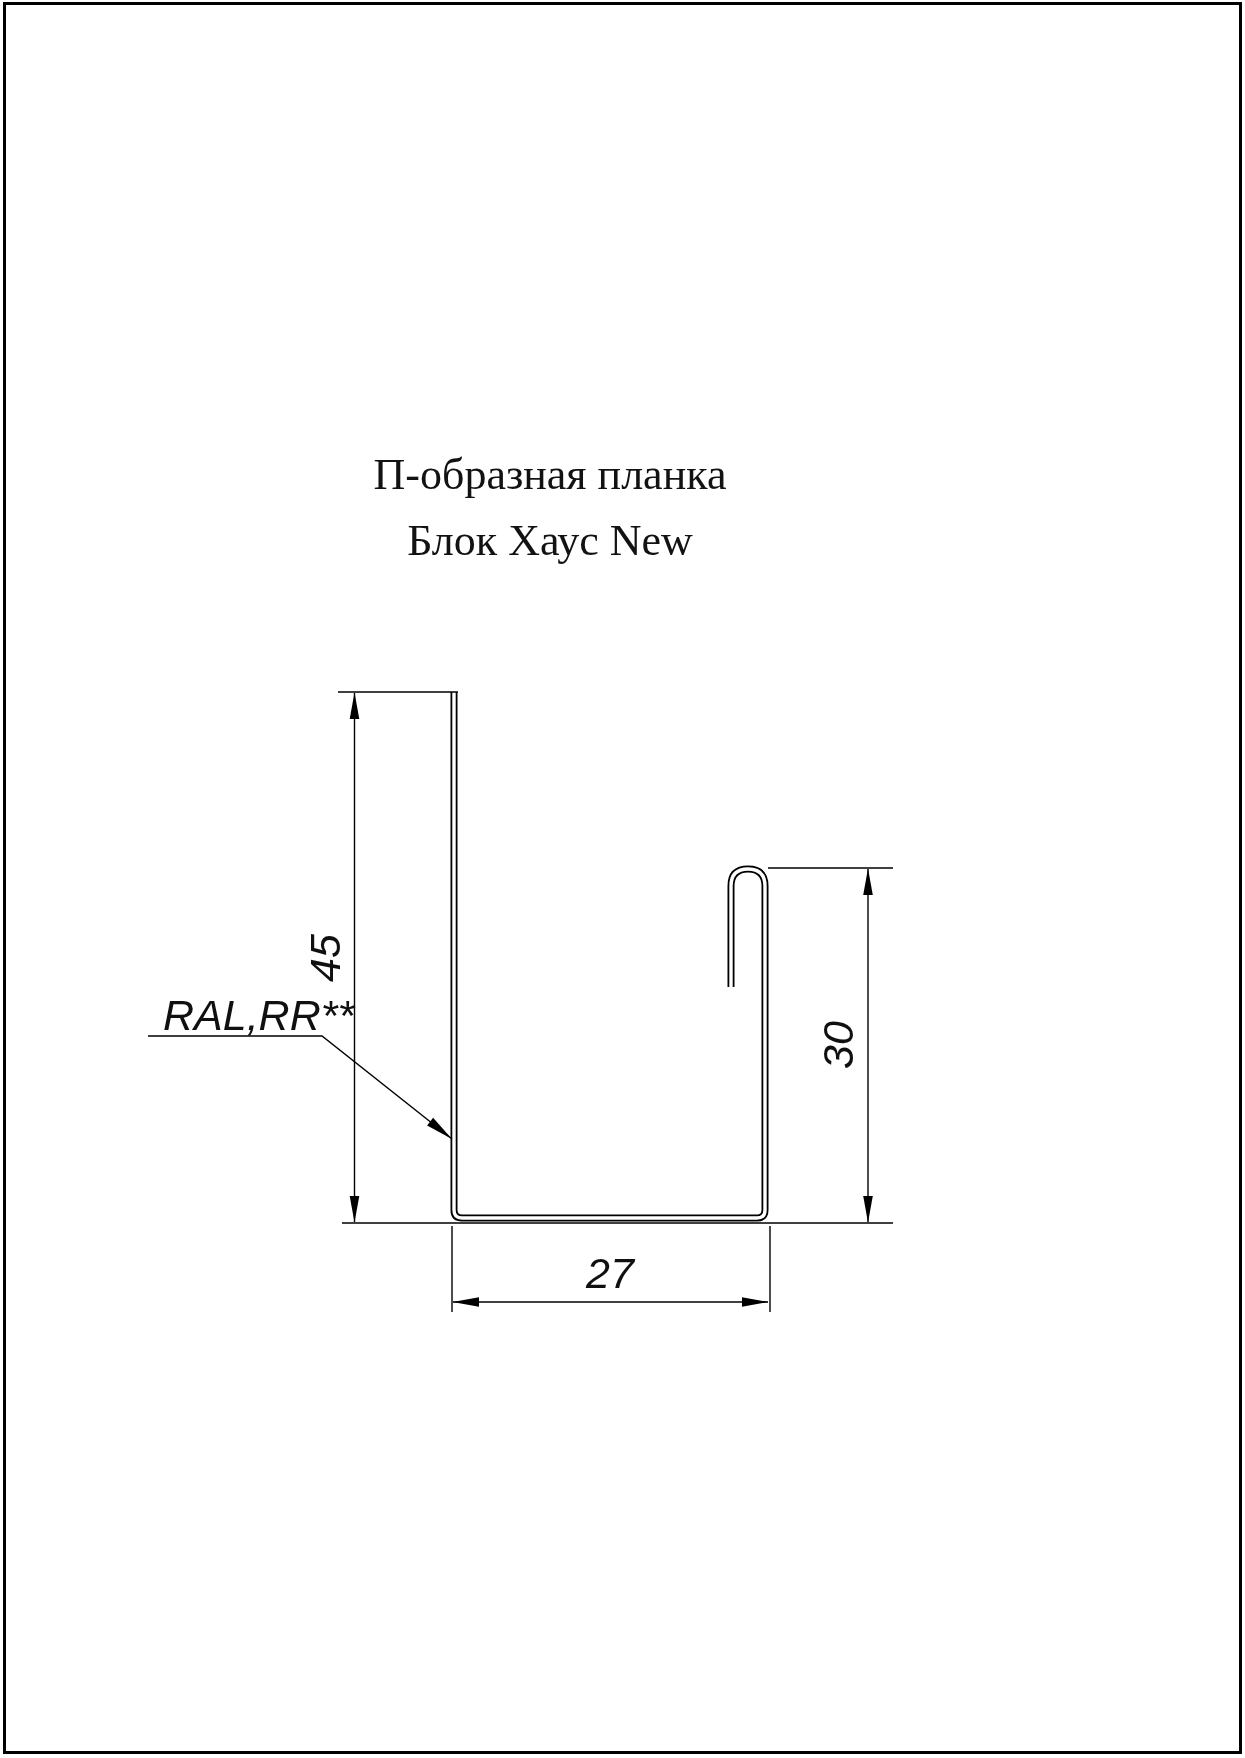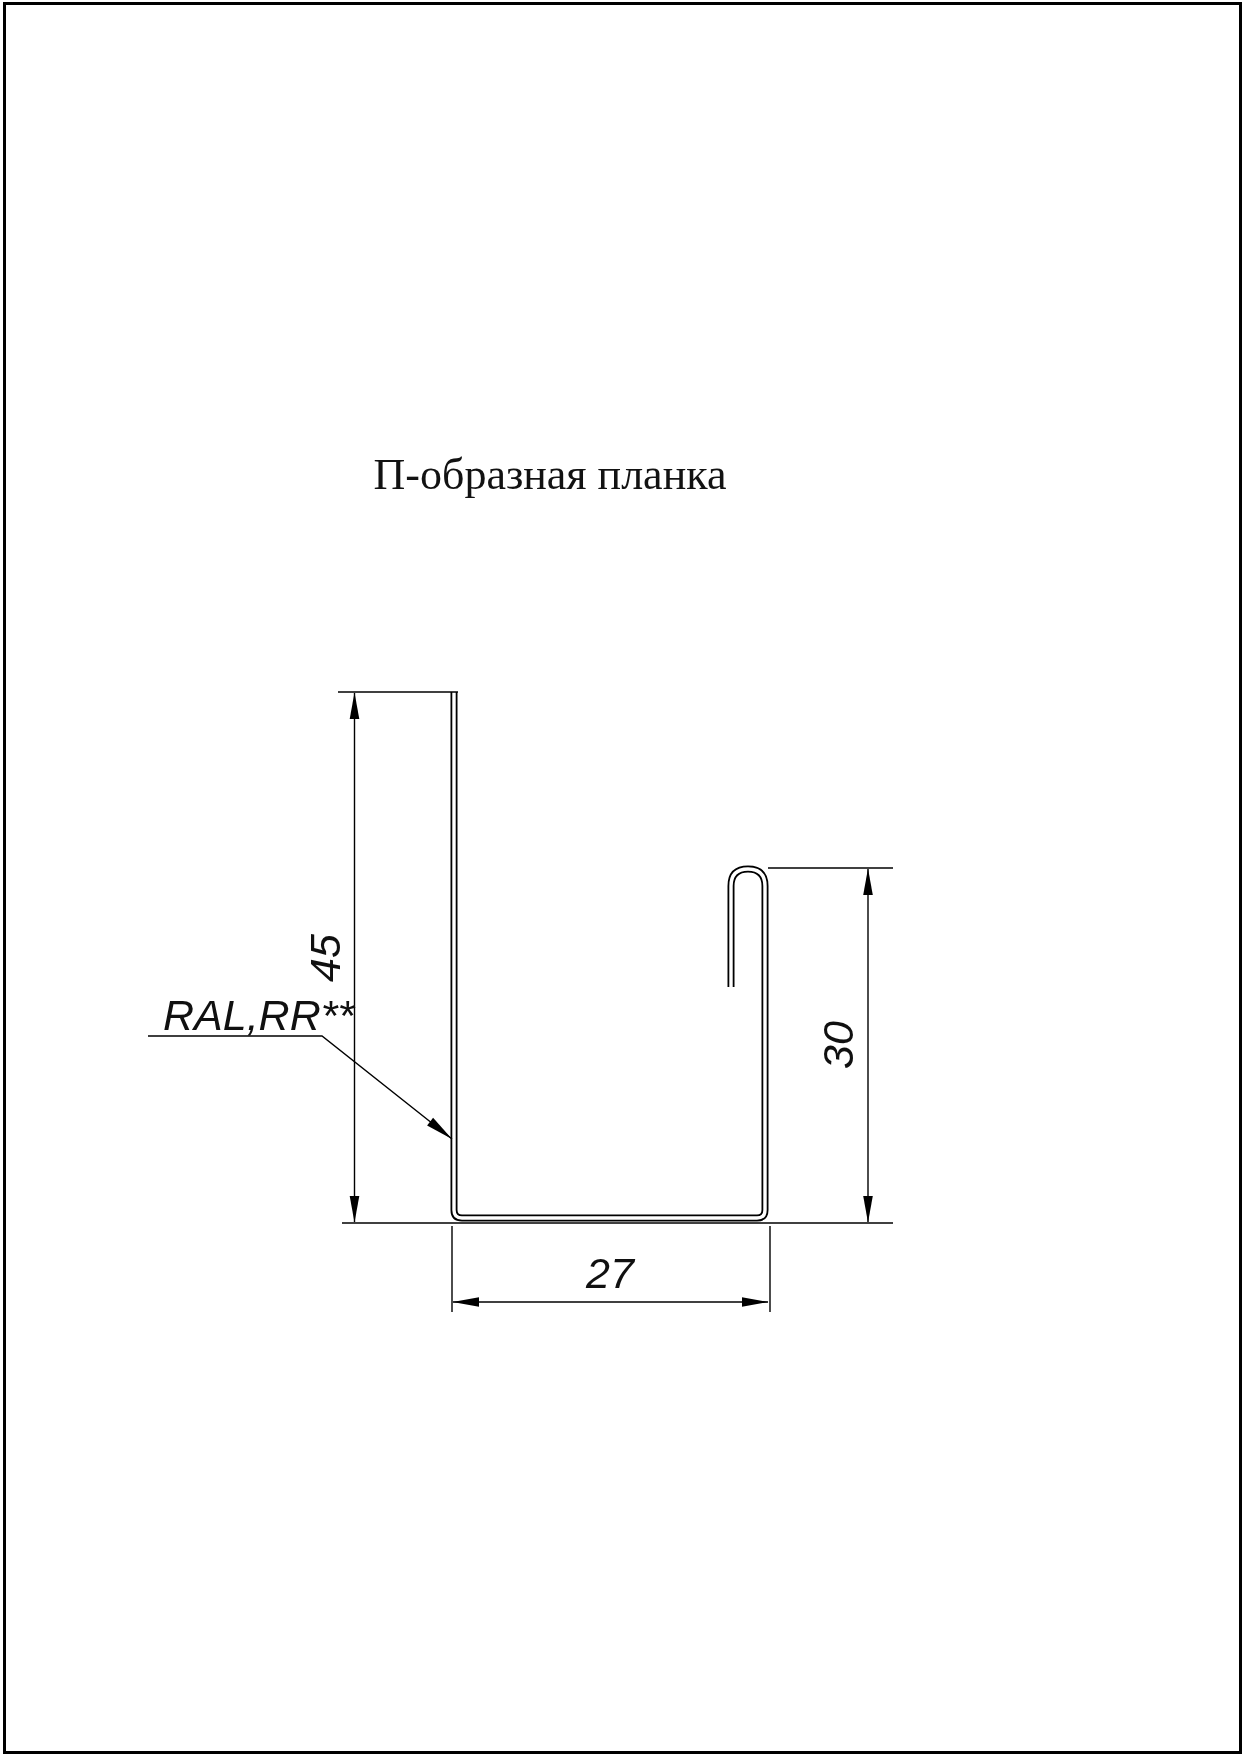--- a/index.html
+++ b/index.html
@@ -49,20 +49,21 @@
   }
 </style>
 </head>
 <body>
 
 <div class="page">
   <div class="page-border"></div>
 
   <div class="title-block">
     <div>П-образная планка</div>
+    <div>Блок Хаус New</div>
   </div>
 
   <svg class="drawing-svg" viewBox="0 0 1245 1758" xmlns="http://www.w3.org/2000/svg">
 
     <g>
       <path d="M 454 692 L 454 1210 Q 454 1218 462 1218 L 757 1218 Q 765 1218 765 1210
                L 765 886 Q 765 869 748 869 Q 731 869 731 886 L 731 987" fill="none" stroke="#000000" stroke-width="7" stroke-linecap="butt"></path>
       <path d="M 454 692 L 454 1210 Q 454 1218 462 1218 L 757 1218 Q 765 1218 765 1210
                L 765 886 Q 765 869 748 869 Q 731 869 731 886 L 731 987" fill="none" stroke="#ffffff" stroke-width="3.4" stroke-linecap="butt"></path>
     </g>

